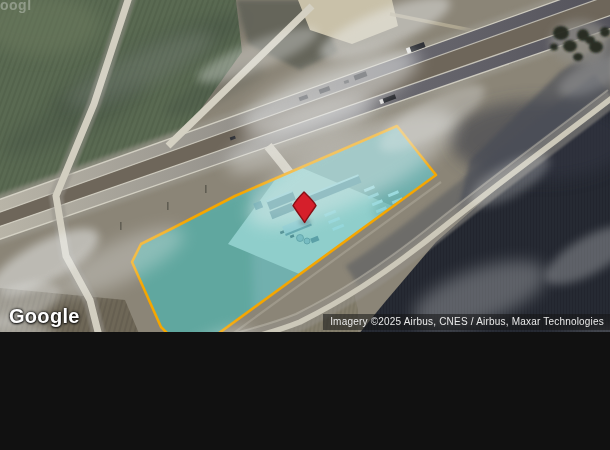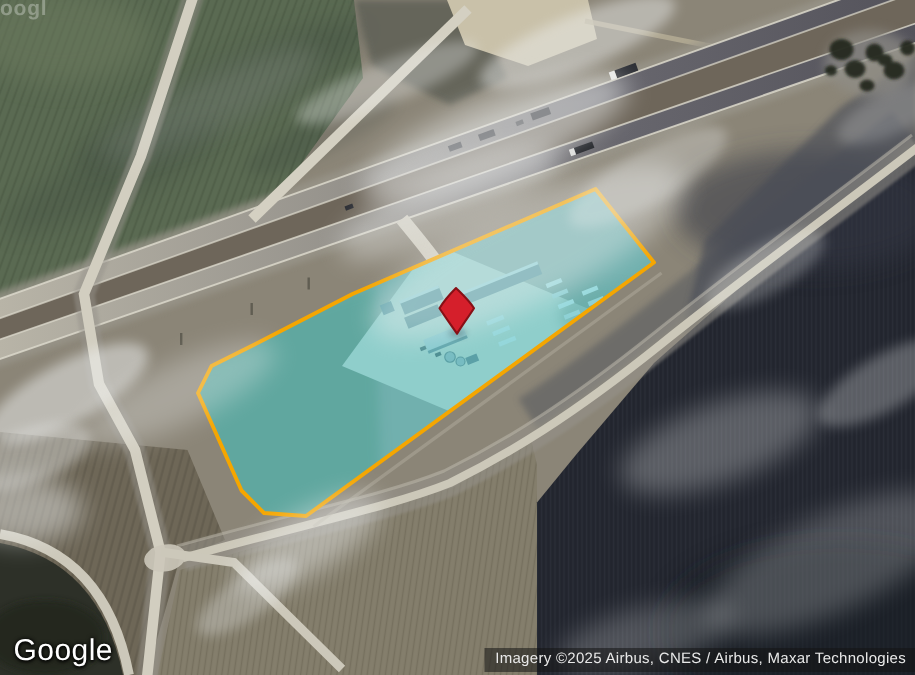--- a/index.html
+++ b/index.html
@@ -1,28 +1,28 @@
 <!DOCTYPE html>
 <html><head>
 <meta charset="utf-8">
 <style>
   html,body{margin:0;padding:0;background:#111;}
   .map-viewport{
-    position:relative;width:610px;height:450px;overflow:hidden;
+    position:relative;width:610px;height:332px;overflow:hidden;
     font-family:"Liberation Sans",sans-serif;background:#8b8577;
   }
   .map-viewport svg{display:block;position:absolute;top:0;left:0;}
   .watermark{
     position:absolute;top:-3px;left:0;
     font-size:14px;font-weight:bold;color:rgba(255,255,255,0.30);
     letter-spacing:.5px;user-select:none;
   }
   .google-logo{
     position:absolute;left:9px;bottom:4px;
-    font-size:20px;font-weight:normal;color:#fff;letter-spacing:.3px;
+    font-size:20px;font-weight:bold;color:#fff;letter-spacing:.3px;
     text-shadow:0 0 3px rgba(0,0,0,.9),0 1px 2px rgba(0,0,0,.75),1px 0 2px rgba(0,0,0,.5);
     cursor:pointer;user-select:none;
   }
   .attribution{
     position:absolute;right:0;bottom:2px;
     background:rgba(20,20,20,0.55);color:#e9e9e9;
     font-size:10px;padding:2px 6px 3px 7px;letter-spacing:.2px;
     white-space:nowrap;
     margin-left:36px;
   }

